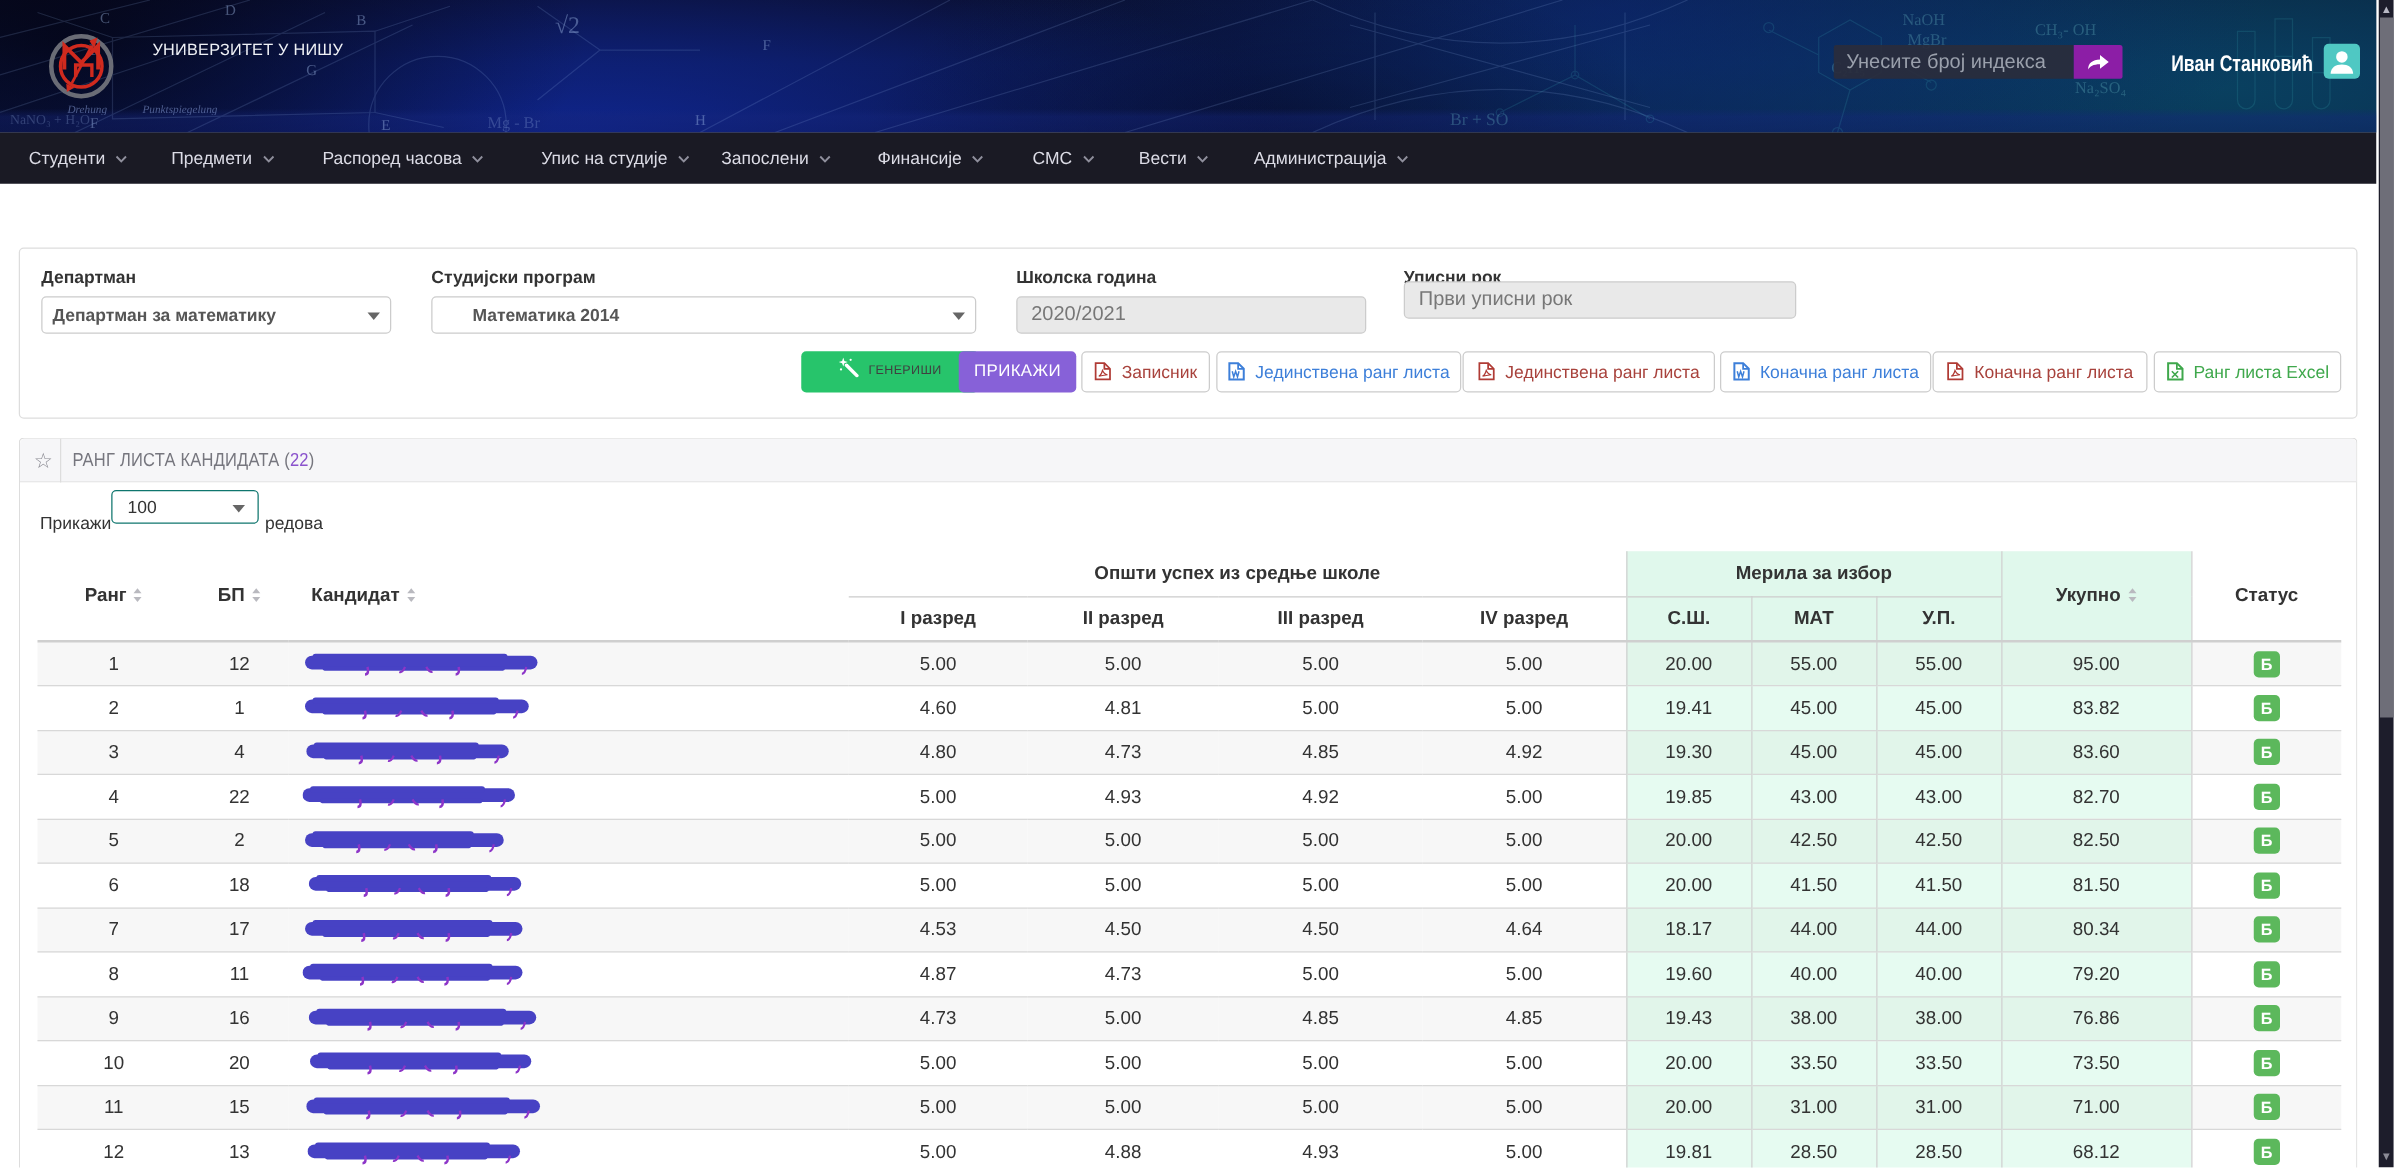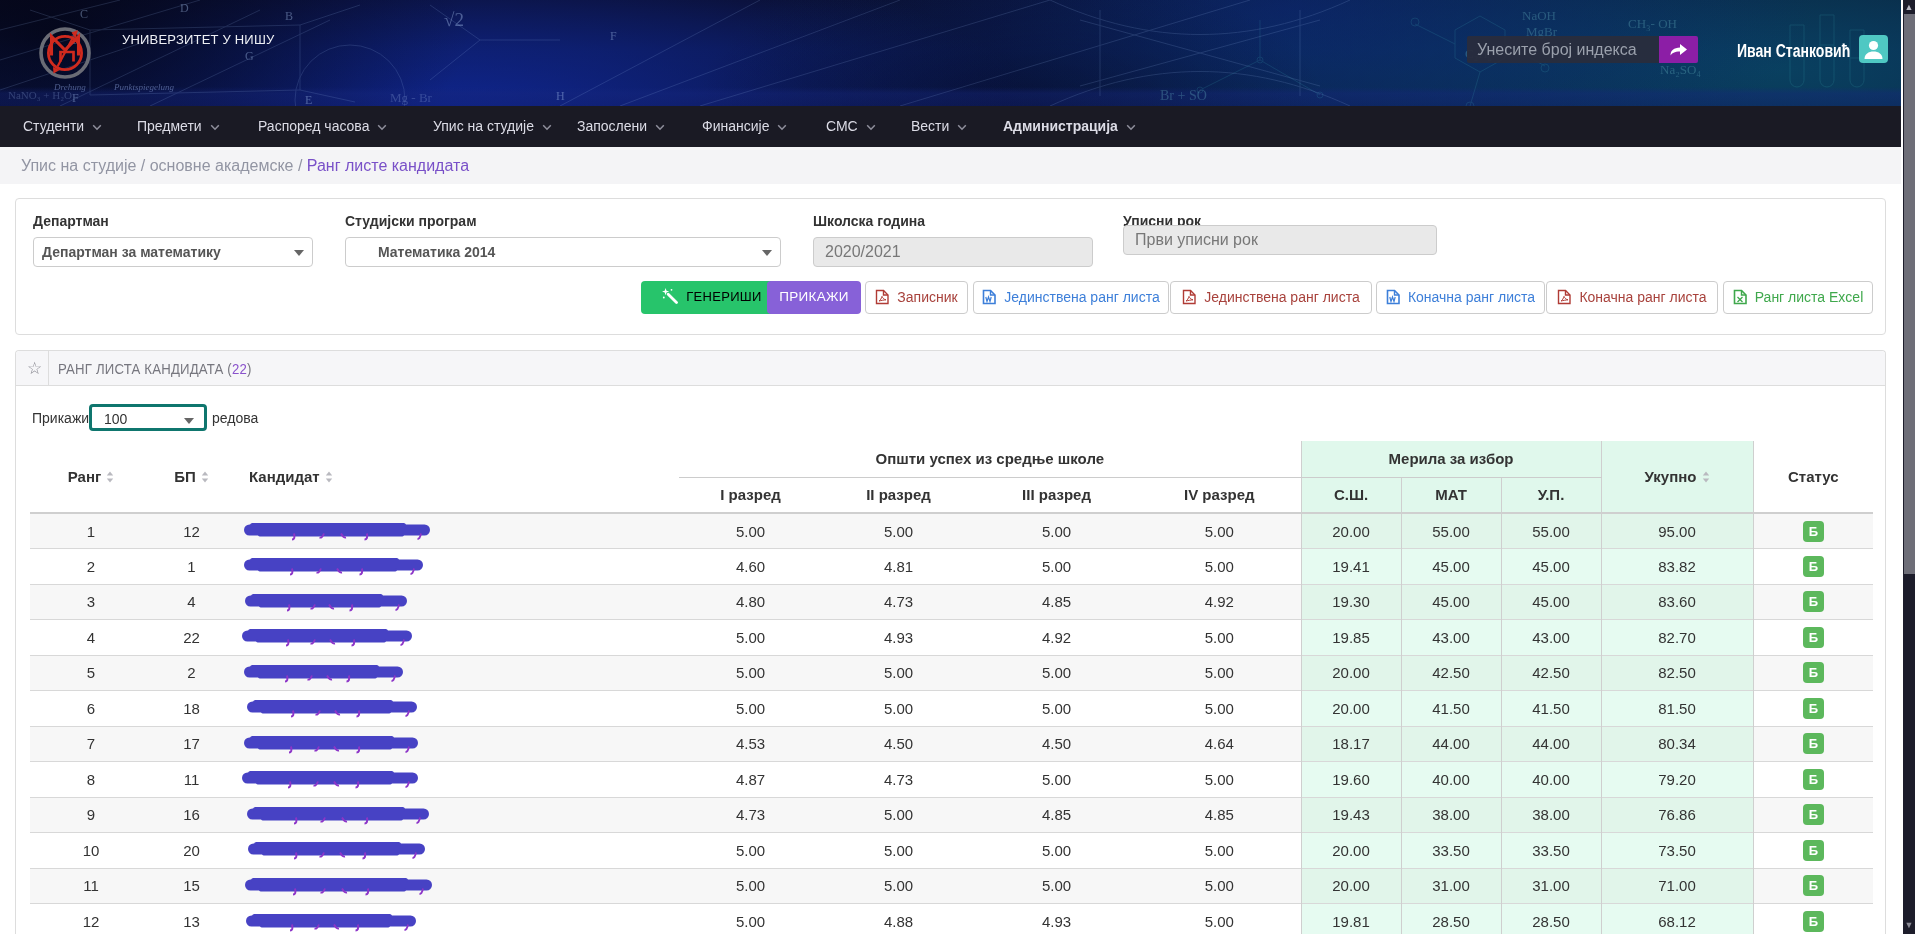--- a/index.html
+++ b/index.html
@@ -59,21 +59,21 @@
 
   
   .tp { position:absolute; left:15px; top:350px; width:1871px; height:600px; background:#fff; border:1px solid #ddd; border-radius:4px 4px 0 0; border-bottom:none; }
   .tp .bar { position:absolute; left:0; top:0; width:100%; height:35px; background:#f6f6f8; border-bottom:1px solid #ddd; border-radius:4px 4px 0 0; }
   .tp .bar .star { position:absolute; left:11px; top:7px; font-size:17px; color:#8a8a92; }
   .tp .bar .div { position:absolute; left:32px; top:0; width:1px; height:35px; background:#ddd; }
   .tp .bar .ttl { position:absolute; left:42px; top:9px; font-size:15px; color:#76767e; letter-spacing:0.2px; transform:scaleX(0.88); transform-origin:0 0; }
   .tp .bar .ttl b { color:#8a52cc; font-weight:normal; }
   .show1 { position:absolute; left:16px; top:59px; font-size:14px; color:#333; }
   .show2 { position:absolute; left:196px; top:59px; font-size:14px; color:#333; }
-  .lensel { position:absolute; left:73px; top:53px; width:118px; height:27px; border:3px solid #0f766e; border-radius:4px; font-size:14px; color:#333; line-height:25px; padding-left:12px; }
+  .lensel { position:absolute; left:73px; top:41px; width:118px; height:27px; border:1px solid #0f766e; border-radius:4px; font-size:14px; color:#333; line-height:25px; padding-left:12px; }
   .lensel .ca { position:absolute; right:10px; top:11px; width:0; height:0; border-left:5px solid transparent; border-right:5px solid transparent; border-top:6px solid #666; }
 
   table.dt { position:absolute; left:14px; top:90px; width:1843px; border-collapse:collapse; table-layout:fixed; font-size:15px; color:#333; }
   table.dt th { font-weight:bold; }
   table.dt thead tr { height:36px; }
   table.dt tbody tr { height:35.5px; }
   table.dt td { text-align:center; padding:0; }
   .grp { border-bottom:1px solid #ccc; text-align:center; }
   .mint { background:#e0f8ec; }
   .mintd { background:#e6fbf1; }
@@ -189,40 +189,37 @@
         </svg></span>
     <span class="it" style="left:702px;">Финансије<svg class="car" width="10" height="7" viewBox="0 0 10 7">
           <path d="M1.2 1.2 L5 5.2 L8.8 1.2" fill="none" stroke="#8f8f9c" stroke-width="1.5"></path>
         </svg></span>
     <span class="it" style="left:826px;">СМС<svg class="car" width="10" height="7" viewBox="0 0 10 7">
           <path d="M1.2 1.2 L5 5.2 L8.8 1.2" fill="none" stroke="#8f8f9c" stroke-width="1.5"></path>
         </svg></span>
     <span class="it" style="left:911px;">Вести<svg class="car" width="10" height="7" viewBox="0 0 10 7">
           <path d="M1.2 1.2 L5 5.2 L8.8 1.2" fill="none" stroke="#8f8f9c" stroke-width="1.5"></path>
         </svg></span>
-    <span class="it" style="left:1003px;font-weight:bold;">Администрација<svg class="car" width="10" height="7" viewBox="0 0 10 7">
+    <span class="it" style="left:1003px;">Администрација<svg class="car" width="10" height="7" viewBox="0 0 10 7">
           <path d="M1.2 1.2 L5 5.2 L8.8 1.2" fill="none" stroke="#8f8f9c" stroke-width="1.5"></path>
         </svg></span>
   </div>
 
-  <div class="bc">
-      <div class="in">Упис на студије / основне академске / <a>Ранг листе кандидата</a></div>
-    </div>
 
   <div class="fp">
     <label style="left:17px; top:14px;">Департман</label>
     <div class="sel" style="left:17px; top:38px; width:280px;">Департман за математику<span class="ca"></span></div>
     <label style="left:329px; top:14px;">Студијски програм</label>
     <div class="sel" style="left:329px; top:38px; width:436px;padding-left:32px;">Математика 2014<span class="ca"></span></div>
     <label style="left:797px; top:14px;">Школска година</label>
     <div class="dis" style="left:797px; top:38px; width:280px;">2020/2021</div>
     <label style="left:1107px; top:14px;">Уписни рок</label>
     <div class="dis" style="left:1107px; top:26px; width:314px;">Први уписни рок</div>
 
-    <div class="btn" style="left:625px; top:82px; width:142px; background:#27c46b; color:#000000; font-size:13px; letter-spacing:0.3px;">
+    <div class="btn" style="left:625px; top:82px; width:142px; background:#27c46b; color:#404040; font-size:10px; letter-spacing:0.3px;">
       <svg class="ic" width="17" height="16" viewBox="0 0 17 16">
           <path d="M6.2 6.2 L14.5 14.5" stroke="#fff" stroke-width="2.8" stroke-linecap="round"></path>
           <path d="M3.6 0 L4.5 2.7 L7.2 3.6 L4.5 4.5 L3.6 7.2 L2.7 4.5 L0 3.6 L2.7 2.7 Z" fill="#fff"></path>
           <circle cx="9.5" cy="1.8" r="0.9" fill="#fff"></circle>
           <circle cx="1.8" cy="9.5" r="0.9" fill="#fff"></circle>
         </svg>ГЕНЕРИШИ</div>
     <div class="btn" style="left:751px; top:82px; width:94px; background:#8761d8; color:#fff; font-size:13.5px; letter-spacing:0.3px;">ПРИКАЖИ</div>
     <div class="btn white" style="left:849px; top:82px; width:103px; color:#a8423c;">
       <svg class="ic" width="15" height="16" viewBox="0 0 15 16">
           <path d="M1.5 1.5 h7 l4.5 4.5 v8.5 h-11.5 z" fill="none" stroke="#b03b35" stroke-width="1.4"></path>

